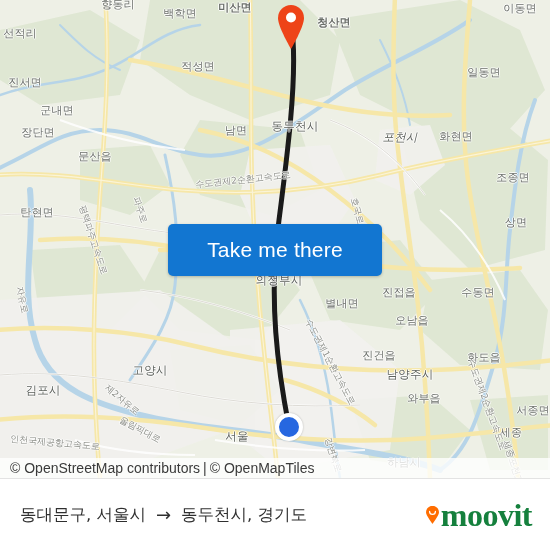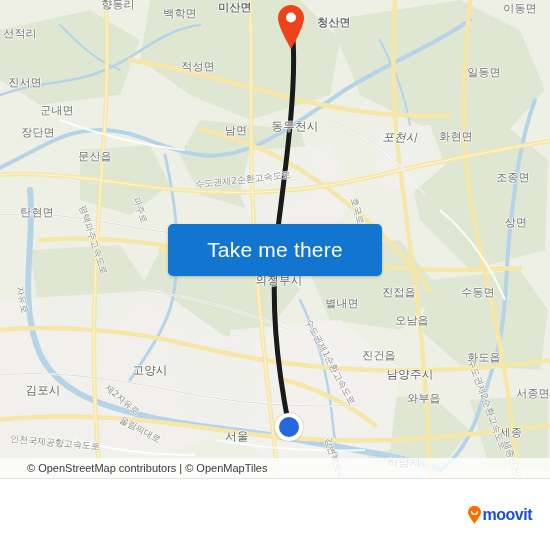--- a/index.html
+++ b/index.html
@@ -113,23 +113,23 @@
   
   #attribution-bar {
     position: absolute;
     left: 0;
     top: 458px;
     width: 550px;
     height: 20px;
     background: rgba(255,255,255,0.78);
     display: flex;
     align-items: center;
-    padding-left: 27px;
+    padding-left: 10px;
     box-sizing: border-box;
-    font-size: 11px;
+    font-size: 14px;
     color: #3a3a3a;
     font-family: "Liberation Sans", sans-serif;
     white-space: nowrap;
   }
   #attribution-bar .sep { margin: 0 3px; }
   #attribution-bar a,
   #attribution-bar span { color: #3a3a3a; text-decoration: none; }
 
   
   #footer {
@@ -167,24 +167,24 @@
     display: flex;
     align-items: center;
   }
   #brand-pin {
     width: 15px;
     height: 18px;
     margin-right: 1px;
     display: block;
   }
   #brand-text {
-    font-family: Liberation Sans, sans-serif;
-    font-size: 16px;
+    font-family: Liberation Serif, serif;
+    font-size: 32px;
     font-weight: 700;
-    color: #1d4ed8;
+    color: #15803d;
     letter-spacing: -0.5px;
     line-height: 1;
   }
 </style>
 </head>
 <body>
 
 <div id="map-area">
 
   <svg id="map-canvas" viewBox="0 0 550 478" preserveAspectRatio="none">
@@ -293,21 +293,21 @@
       <div class="map-label" style="left: 516px; top: 222px;">상면</div>
       <div class="map-label city" style="left: 279px; top: 280px;">의정부시</div>
       <div class="map-label" style="left: 342px; top: 303px;">별내면</div>
       <div class="map-label" style="left: 399px; top: 292px;">진접읍</div>
       <div class="map-label" style="left: 478px; top: 292px;">수동면</div>
       <div class="map-label" style="left: 412px; top: 320px; font-family: Liberation Serif, serif;">오남읍</div>
       <div class="map-label" style="left: 379px; top: 355px;">진건읍</div>
       <div class="map-label" style="left: 484px; top: 357px;">화도읍</div>
       <div class="map-label city" style="left: 150px; top: 350px; margin-top: 20px;">고양시</div>
       <div class="map-label city" style="left: 410px; top: 374px;">남양주시</div>
-      <div class="map-label" style="left: 533px; top: 393px;">서종면</div>
+      <div class="map-label" style="left: 533px; top: 410px;">서종면</div>
       <div class="map-label" style="left: 424px; top: 398px;">와부읍</div>
       <div class="map-label city" style="left: 237px; top: 436px;">서울</div>
       <div class="map-label city" style="left: 43px; top: 390px;">김포시</div>
       <div class="map-label" style="left: 511px; top: 432px; text-align: right;">세종</div>
       <div class="map-label" style="left: 404px; top: 462px;">하남시</div>
     </div>
 
   <div id="road-label-layer">
       <div class="road-label" style="left: 243px; top: 180px; transform: translate(-50%, -50%) rotate(-6deg);">수도권제2순환고속도로</div>
       <div class="road-label" style="left: 93px; top: 240px; transform: translate(-50%, -50%) rotate(72deg);">평택파주고속도로</div>
@@ -335,20 +335,25 @@
   <button id="cta-button">Take me there</button>
 
   <div id="attribution-bar">
     <span>© OpenStreetMap contributors</span>
     <span class="sep">|</span>
     <span>© OpenMapTiles</span>
   </div>
 </div>
 
 <div id="footer">
+  <div id="route-summary">
+    <span>동대문구, 서울시</span>
+    <span id="route-arrow">→</span>
+    <span>동두천시, 경기도</span>
+  </div>
   <div id="brand-logo">
     <svg id="brand-pin" viewBox="0 0 15 18">
       <path d="M7.5 18 C7.5 18 1 9.5 1 6.3 A6.5 6.5 0 0 1 14 6.3 C14 9.5 7.5 18 7.5 18 Z" fill="#ff6d00"></path>
       <path d="M4.6 5.4 a2.9 2.9 0 0 0 5.8 0" fill="none" stroke="#ffffff" stroke-width="1.3" stroke-linecap="round"></path>
     </svg>
     <span id="brand-text">moovit</span>
   </div>
 </div>
 
 </body></html>

